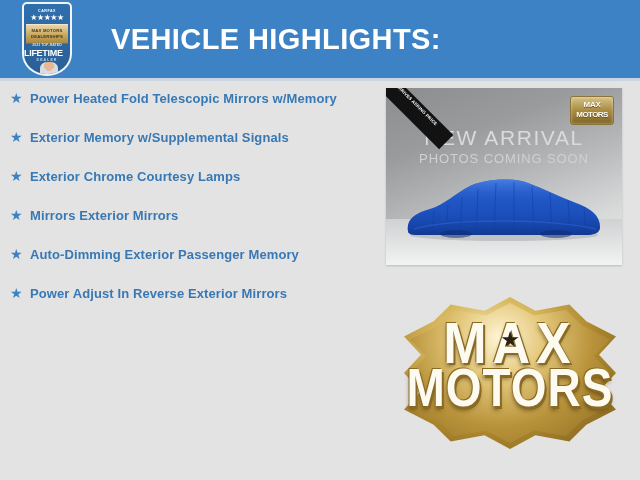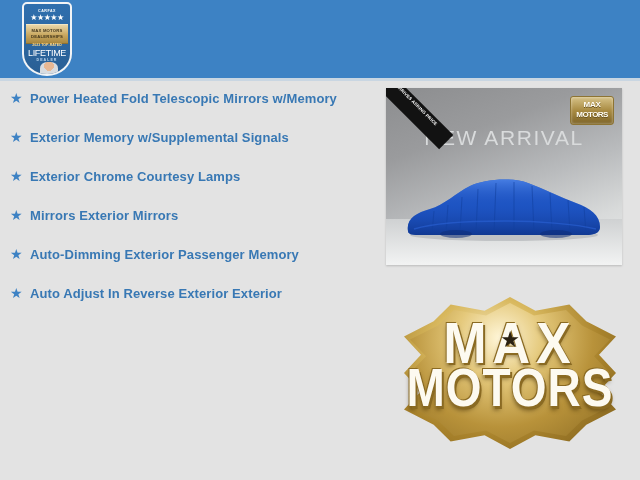--- a/index.html
+++ b/index.html
@@ -113,23 +113,23 @@
     width: 100%;
     text-align: center;
     font-size: 3.6px;
     font-weight: bold;
     color: #ffd98a;
   }
   .badge-lifetime {
     position: absolute;
     left: 0; top: 44px;
     width: 100%;
-    text-align: center;
+    text-align: left;
     font-size: 9px;
-    font-weight: normal;
+    font-weight: bold;
     color: #ffffff;
     letter-spacing: -0.3px;
   }
   .badge-dealer {
     position: absolute;
     left: 0; top: 54px;
     width: 100%;
     text-align: center;
     font-size: 3.6px;
     font-weight: bold;
@@ -356,20 +356,21 @@
         <div class="badge-ribbon-l1">MAX MOTORS</div>
         <div class="badge-ribbon-l2">DEALERSHIPS</div>
       </div>
       <div class="badge-toprated">2023 TOP-RATED</div>
       <div class="badge-lifetime">LIFETIME</div>
       <div class="badge-dealer">DEALER</div>
       <div class="badge-person"></div>
     </div>
   </div>
 
+  <div id="page-title">VEHICLE HIGHLIGHTS:</div>
 
   <div id="highlights-list">
 
     <div class="bullet-row">
       <span class="bullet-star">★</span>
       <span class="bullet-text">Power Heated Fold Telescopic Mirrors w/Memory</span>
     </div>
 
     <div class="bullet-row">
       <span class="bullet-star">★</span>
@@ -386,29 +387,30 @@
       <span class="bullet-text">Mirrors Exterior Mirrors</span>
     </div>
 
     <div class="bullet-row">
       <span class="bullet-star">★</span>
       <span class="bullet-text">Auto-Dimming Exterior Passenger Memory</span>
     </div>
 
     <div class="bullet-row">
       <span class="bullet-star">★</span>
-      <span class="bullet-text">Auto Adjust In Reverse Exterior Exterior</span>
+      <span class="bullet-text">Power Adjust In Reverse Exterior Mirrors</span>
     </div>
 
   </div>
 
   <div id="vehicle-photo">
     <div id="photo-floor"></div>
 
     <div id="new-arrival-text">NEW ARRIVAL</div>
+    <div id="photos-coming-text">PHOTOS COMING SOON</div>
 
     <svg id="covered-car" viewBox="0 0 200 72" preserveAspectRatio="none">
       <ellipse cx="100" cy="66" rx="94" ry="6" fill="#b7babc" opacity="0.75"></ellipse>
       <path d="M4 62 C2 50 12 44 26 40 C40 36 52 24 66 17 C80 10 108 8 124 14
                C140 20 156 28 172 34 C186 39 196 46 196 58 C196 64 190 66 182 66
                L14 66 C8 66 4 65 4 62 Z" fill="#1f56c4"></path>
       <path d="M4 62 C2 50 12 44 26 40 C40 36 52 24 66 17 C80 10 108 8 124 14
                C140 20 156 28 172 34 C186 39 196 46 196 58 C196 64 190 66 182 66
                L14 66 C8 66 4 65 4 62 Z" fill="url(#carshade)"></path>
       <defs>

